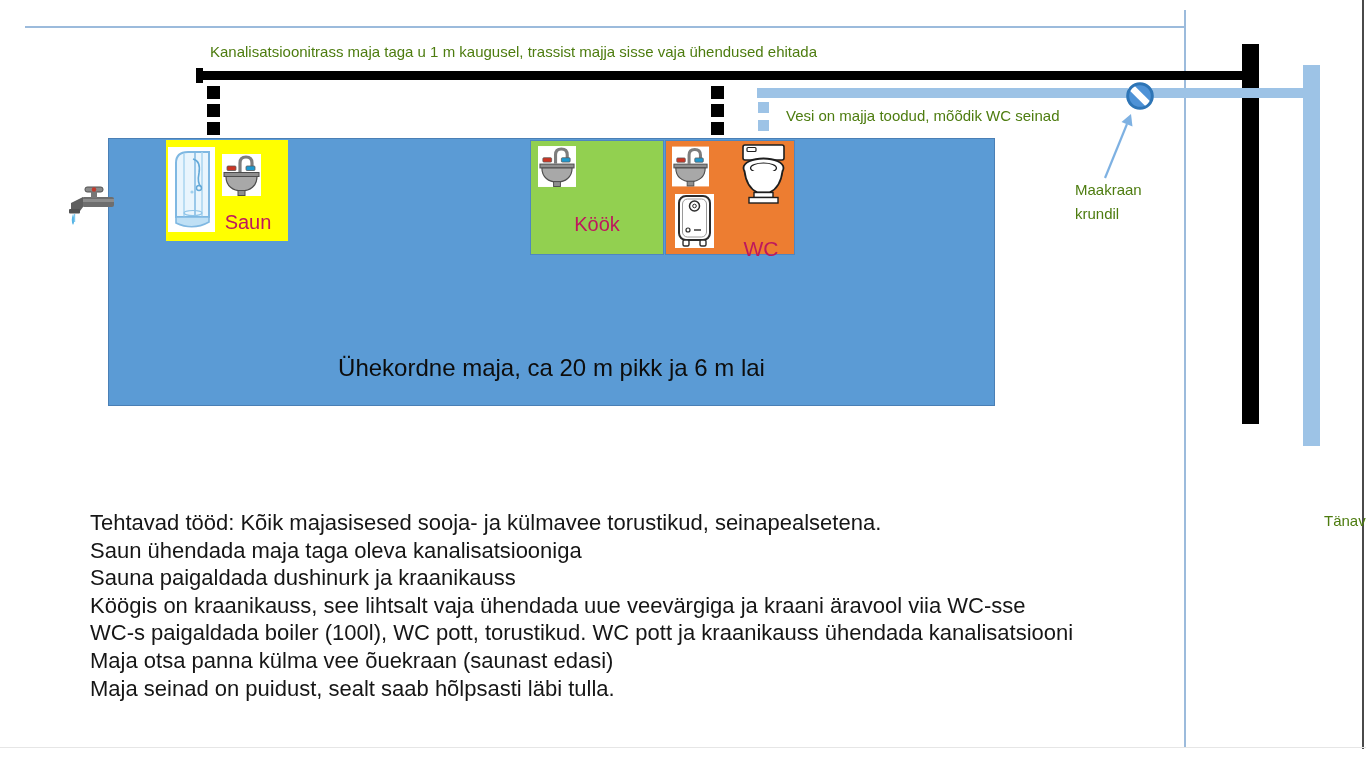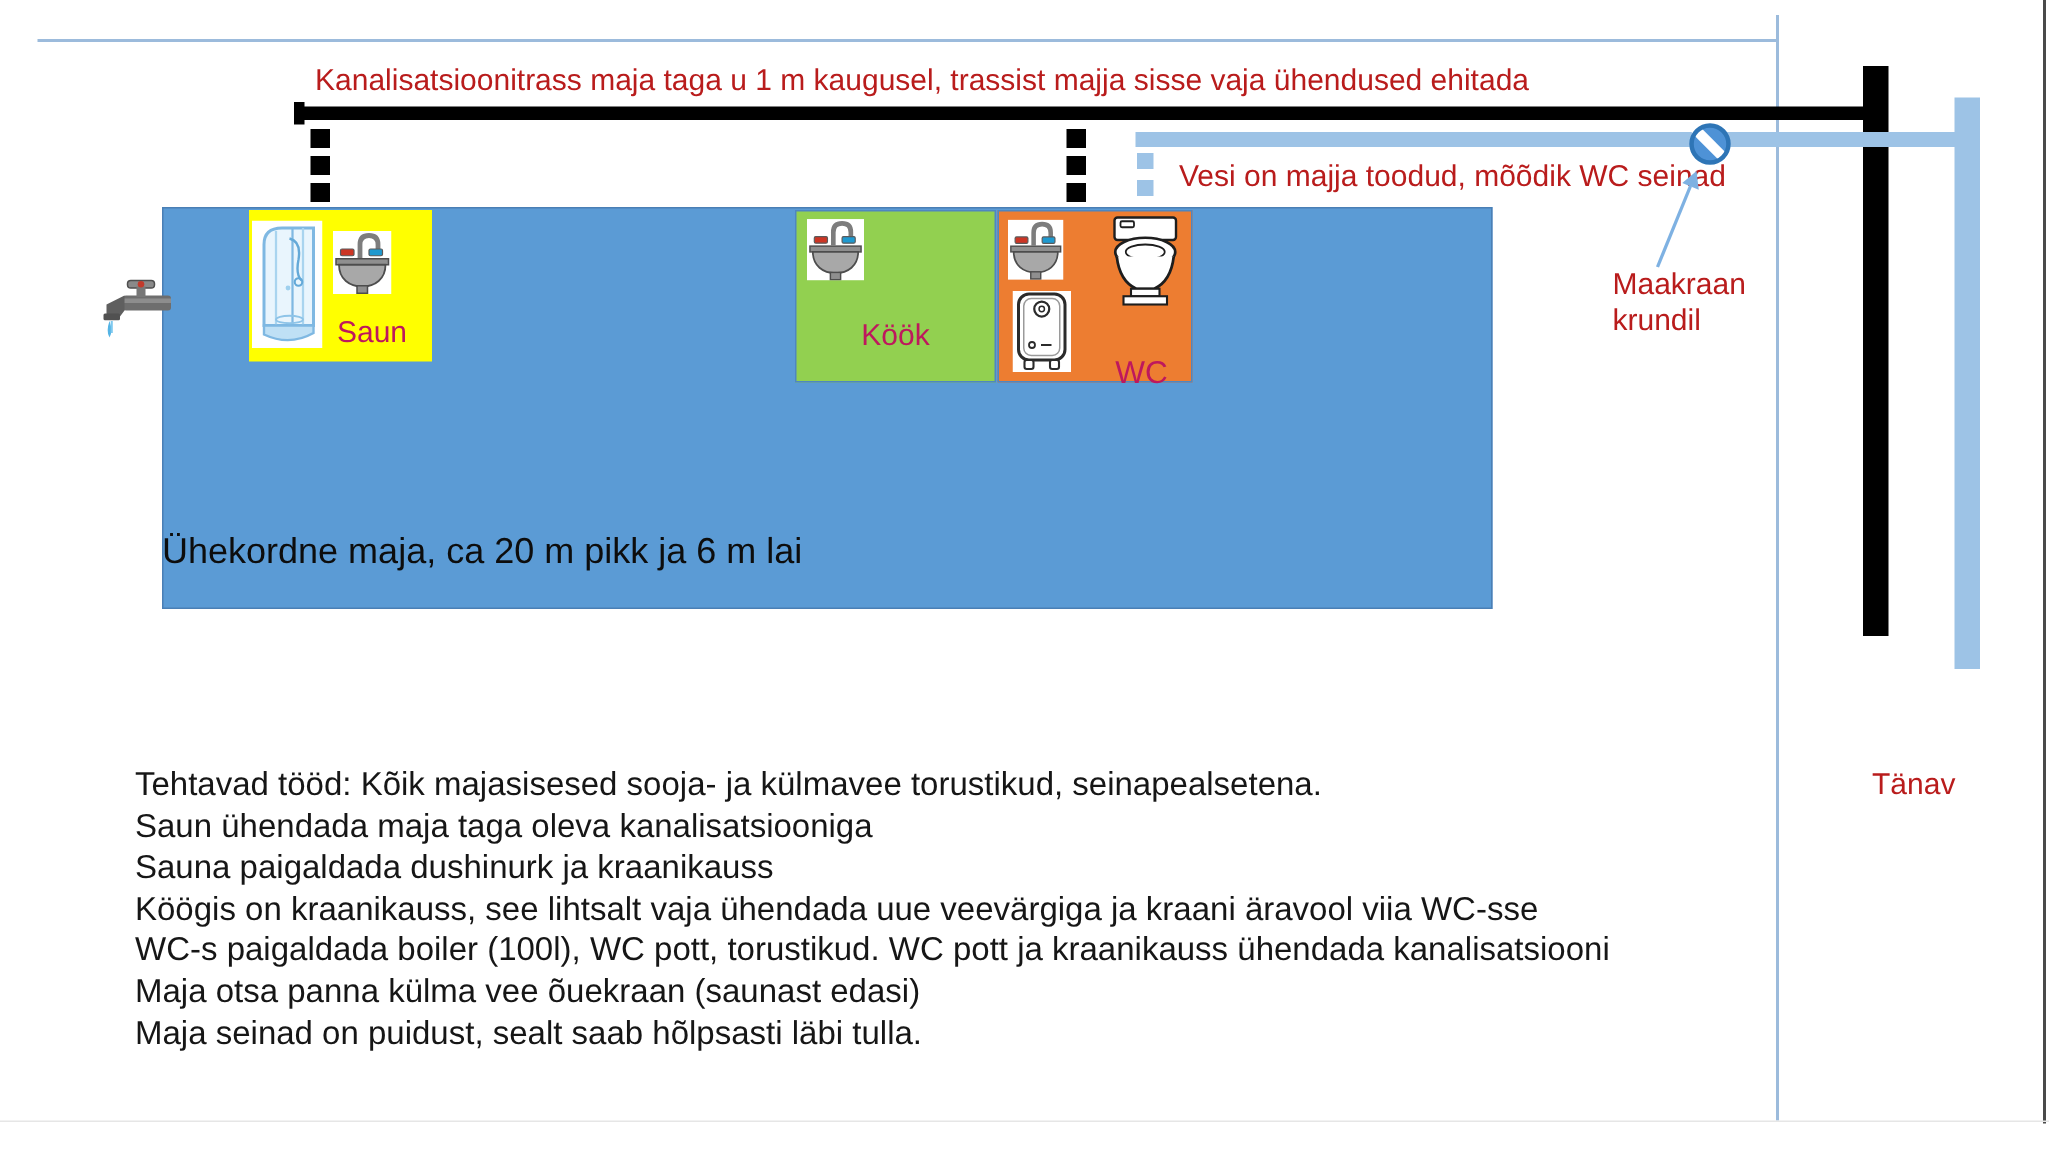--- a/index.html
+++ b/index.html
@@ -7,43 +7,43 @@
   .canvas{position:relative;width:1366px;height:768px;background:#fff;overflow:hidden;}
   .abs{position:absolute;}
 
   
   .frame-top{left:25px;top:26px;width:1159px;height:2px;background:#9cbbdc;}
   .frame-right{left:1184px;top:10px;width:2px;height:737px;background:#9cbbdc;}
   .screen-edge{left:1362px;top:0;width:2px;height:749px;background:#4a4a4a;}
   .bottom-faint{left:0;top:747px;width:1366px;height:1px;background:#e6e6e6;}
 
   
-  .note{font-size:20px;color:#b91c1c;white-space:nowrap;}
+  .note{font-size:15px;color:#4d7c0f;white-space:nowrap;}
   .sewer-note{left:210px;top:43px;}
   .water-note{left:786px;top:107px;}
   .valve-label{left:1075px;top:178px;line-height:24px;}
-  .street-label{left:1248px;top:512px;}
+  .street-label{left:1324px;top:512px;}
 
   
   .sewer-pipe{left:197px;top:71px;width:1046px;height:9px;background:#000;z-index:3;}
   .sewer-pipe-cap{left:196px;top:68px;width:7px;height:15px;background:#000;z-index:3;}
   .sewer-main{left:1242px;top:44px;width:17px;height:380px;background:#000;z-index:2;}
   .water-pipe{left:757px;top:88px;width:547px;height:10px;background:#9dc3e6;z-index:4;}
   .water-main{left:1303px;top:65px;width:17px;height:381px;background:#9dc3e6;z-index:2;}
 
   .black-dashes{width:13px;height:50px;z-index:3;
     background:repeating-linear-gradient(to bottom,#000 0 13px,transparent 13px 18px);}
   .bd1{left:207px;top:86px;}
   .bd2{left:711px;top:86px;}
   .water-dashes{left:758px;top:102px;width:11px;height:36px;z-index:4;
     background:repeating-linear-gradient(to bottom,#9dc3e6 0 11px,transparent 11px 18px);}
 
   
   .house{left:108px;top:138px;width:887px;height:268px;background:#5b9bd5;border:1px solid #4a7fb5;box-sizing:border-box;z-index:1;}
-  .house-label{left:108px;top:354px;width:887px;text-align:left;font-size:24px;color:#0d0d0d;z-index:5;}
+  .house-label{left:108px;top:354px;width:887px;text-align:center;font-size:24px;color:#0d0d0d;z-index:5;}
 
   .room{box-sizing:border-box;z-index:2;}
   .room-saun{left:166px;top:140px;width:122px;height:101px;background:#ffff00;}
   .room-kook{left:530px;top:140px;width:134px;height:115px;background:#92d050;border:1px solid #4f86c0;}
   .room-wc{left:665px;top:140px;width:130px;height:115px;background:#ed7d31;border:1px solid #4f86c0;}
   .room-label{font-size:20px;color:#be185d;z-index:6;white-space:nowrap;}
   .saun-label{left:218px;top:211px;width:60px;text-align:center;}
   .kook-label{left:530px;top:213px;width:134px;text-align:center;}
   .wc-label{left:738px;top:215px;width:46px;text-align:center;font-size:21px;margin-top:22px;}
 

